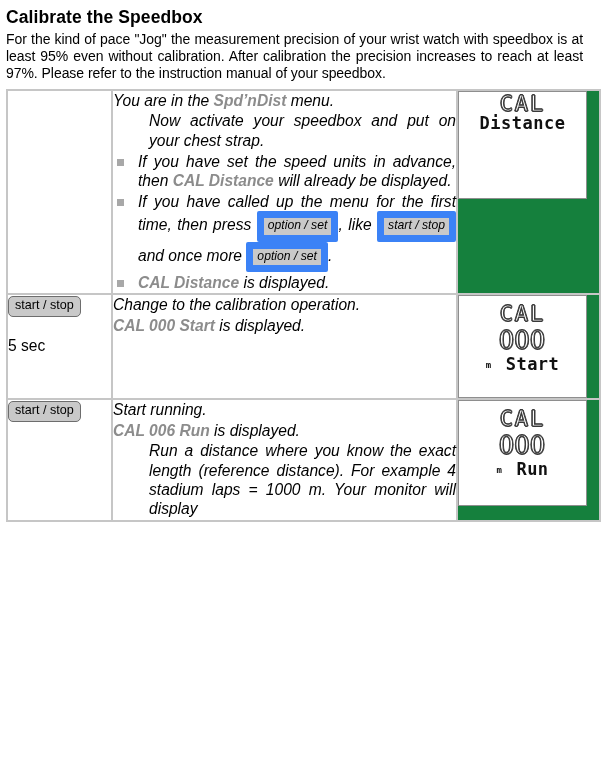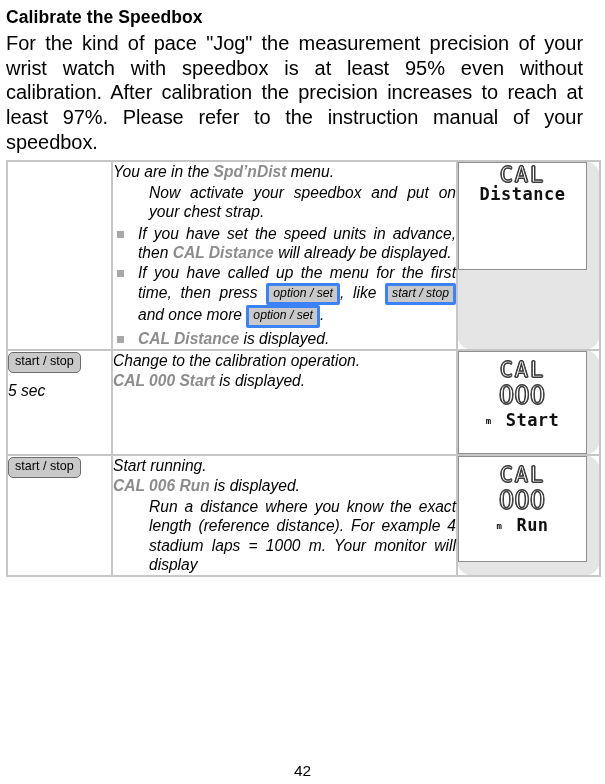--- a/index.html
+++ b/index.html
@@ -26,21 +26,21 @@
 
   h1.doc-title {
     font-size: 17.5px;
     font-weight: bold;
     margin: 3px 0 2px 0;
     letter-spacing: 0.1px;
     line-height: 1.25;
   }
 
   p.intro {
-    font-size: 20px;
+    font-size: 14px;
     line-height: 1.235;
     margin: 0 16px 0 0;
     text-align: justify;
     text-justify: inter-word;
     letter-spacing: -0.05px;
   }
   p.intro + p.intro { margin-top: 0; }
 
   
   table.steps {
@@ -59,48 +59,46 @@
   col.c-lcd   { width: 143px; }
 
   td.key-cell {
     padding: 6px 4px 6px 6px;
   }
   td.desc-cell {
     padding: 5px 8px 7px 9px;
     font-style: italic;
   }
   td.lcd-cell {
-    background: #e5e5e5;
+    background: #15803d;
     padding: 5px 6px 6px 8px;
     text-align: left;
-    border-radius: 16px;
   }
 
   
   .key-btn {
     display: inline-block;
     background: #c9c9c9;
     border: 1px solid #6d6d6d;
     border-radius: 5px;
     font-size: 12.6px;
     line-height: 1.1;
     padding: 2px 6px 3px 6px;
     color: #000;
     white-space: nowrap;
   }
   .key-sec {
     font-size: 15.6px;
-    margin-top: 9px;
+    margin-top: 20px;
     display: block;
-    font-style: italic;
   }
   .key-inline {
     display: inline-block;
     background: #c9c9c9;
-    border: 3px solid #3b82f6;
+    border: 7px solid #3b82f6;
     border-radius: 2px;
     font-size: 12.2px;
     line-height: 1.1;
     padding: 1px 4px 2px 4px;
     white-space: nowrap;
     vertical-align: 1px;
   }
 
   
   .line {
@@ -306,14 +304,13 @@
                 <div class="dot-word">Run</div>
               </div>
             </div>
           </div>
         </td>
       </tr>
 
     </tbody>
   </table>
 
-  <div class="page-num">42</div>
 </div>
 
 </body></html>

